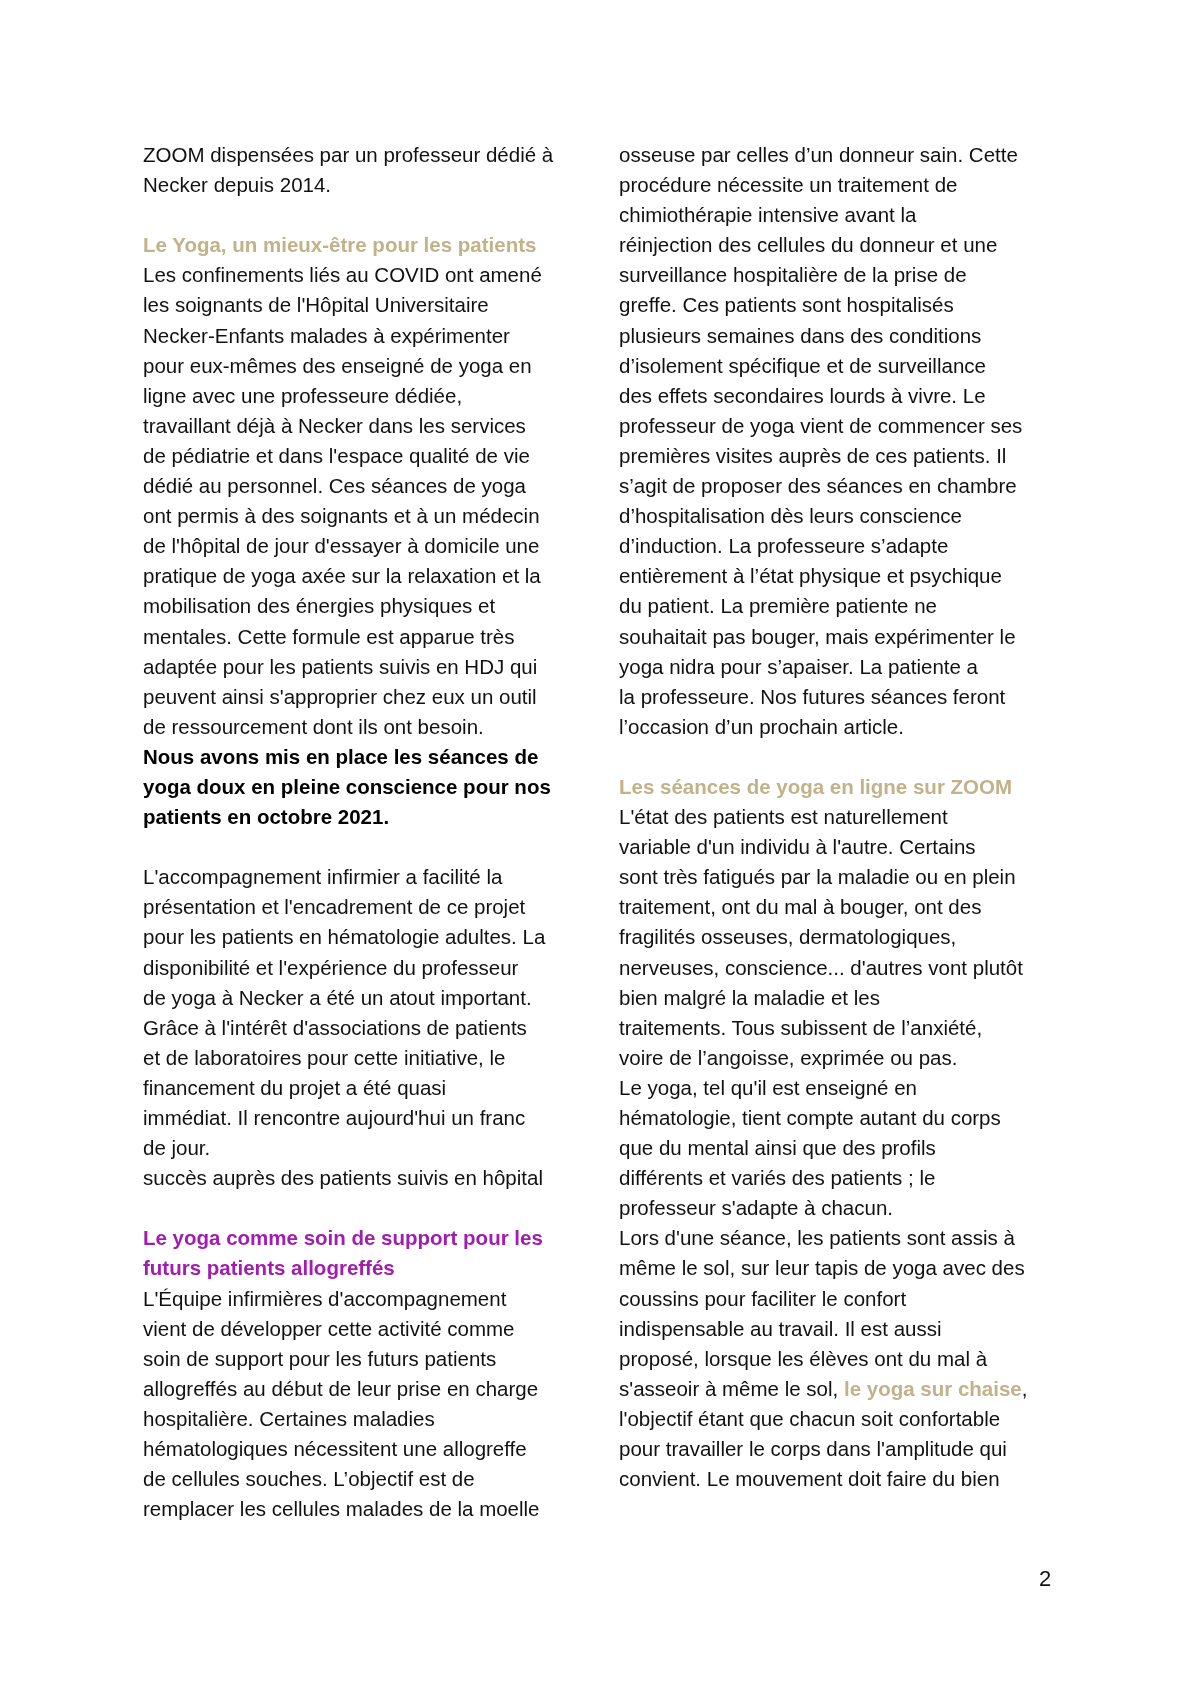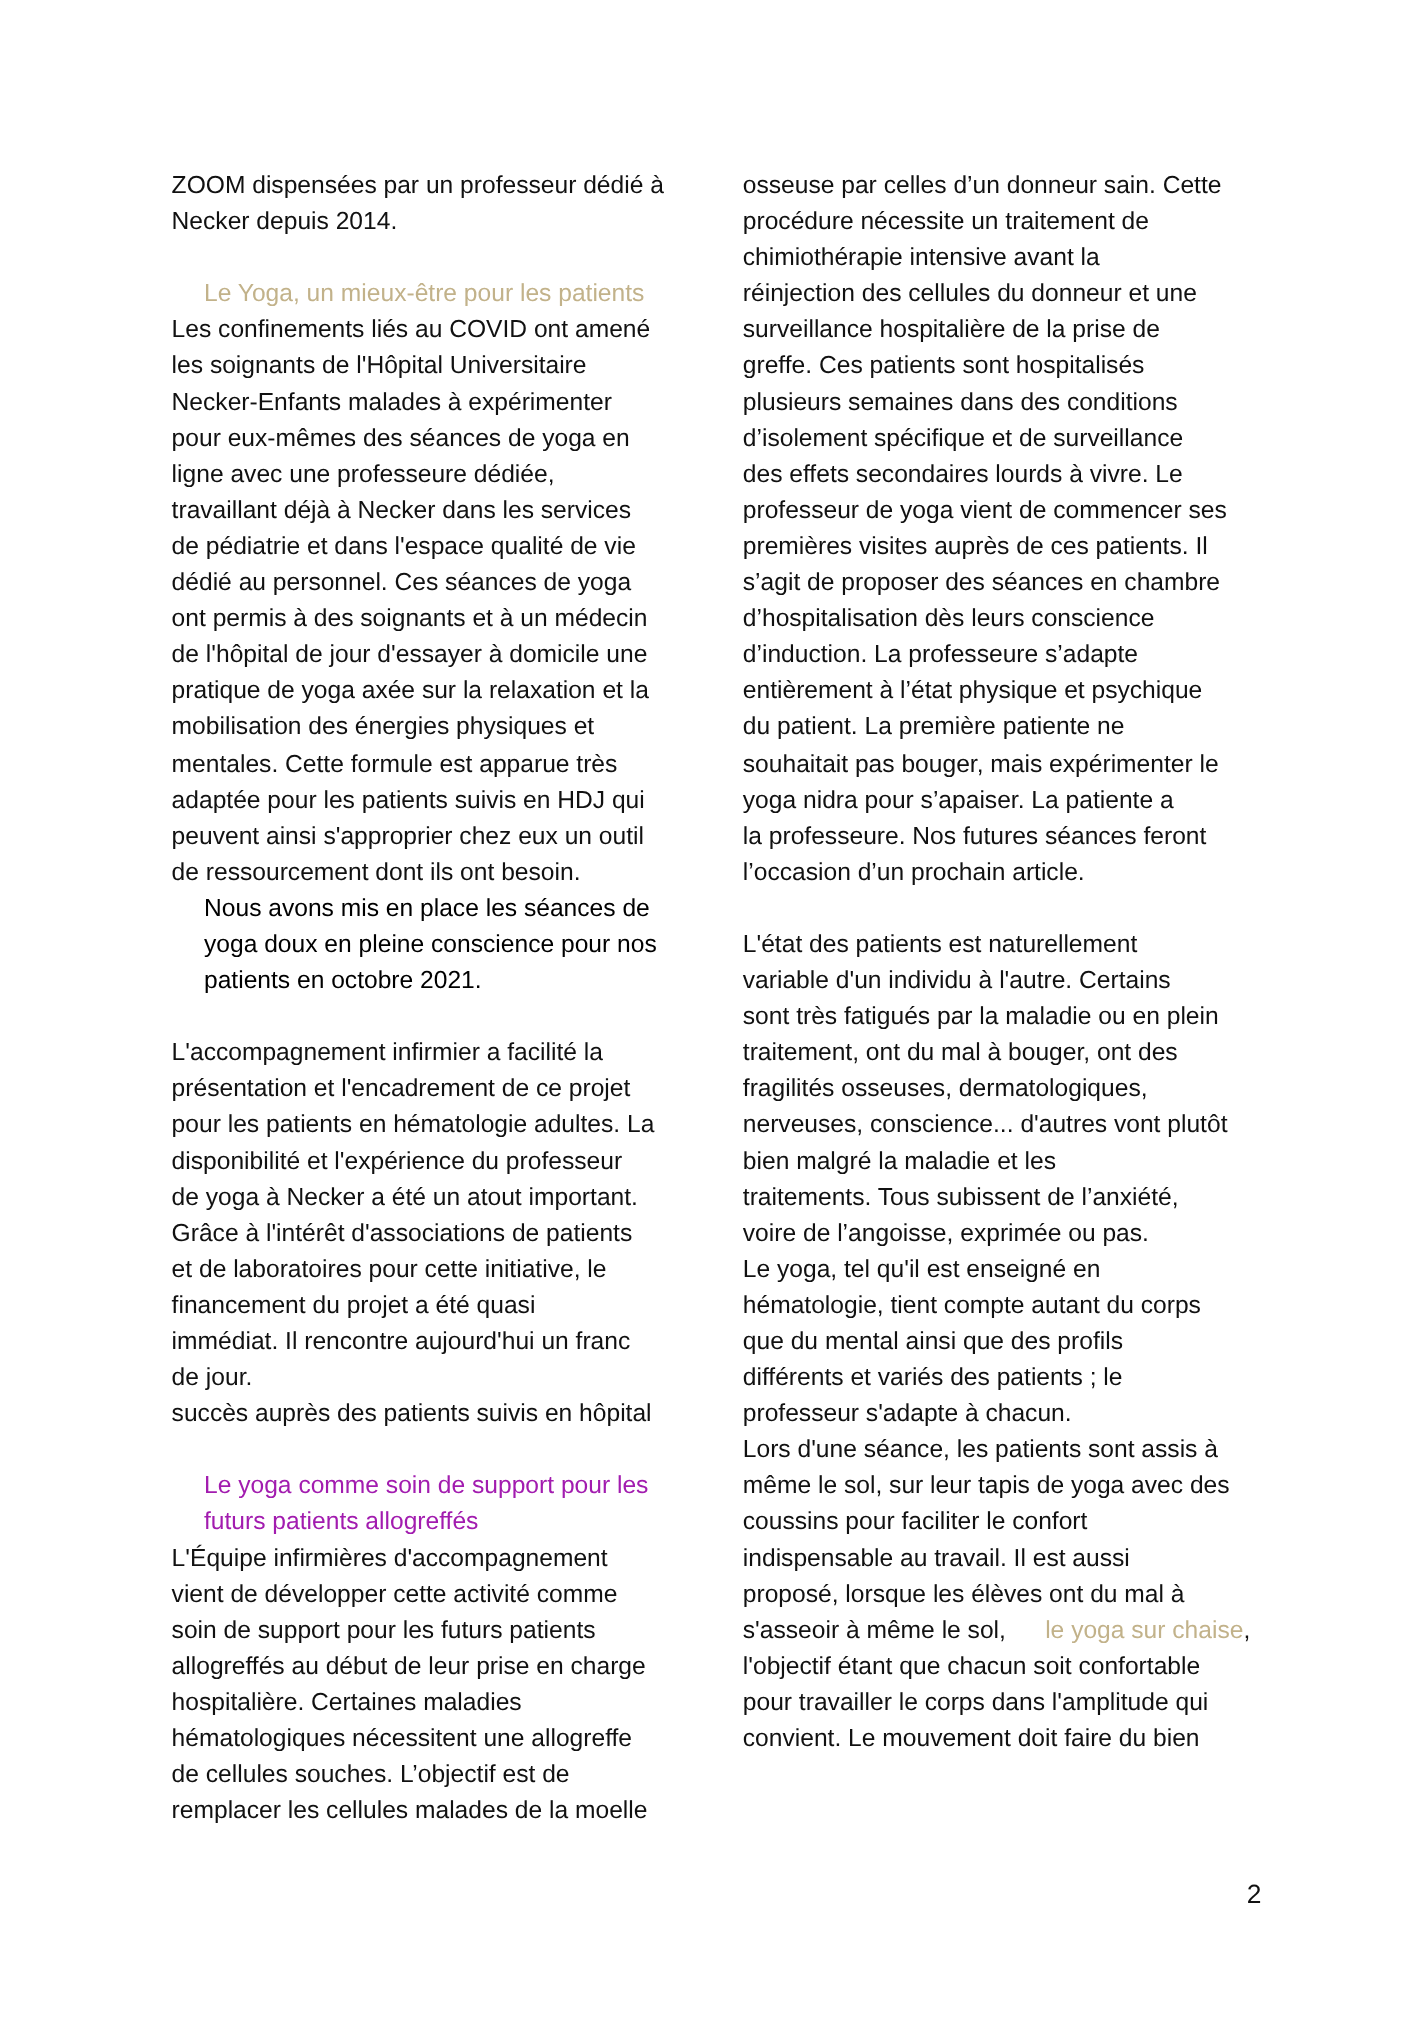--- a/index.html
+++ b/index.html
@@ -12,21 +12,21 @@
       line-height: 30.1px;
     }
     .col {
       position: absolute; top: 140px; width: 440px;
     }
     .col-left { left: 143px; }
     .col-right { left: 619px; }
     .blk { margin: 0; white-space: nowrap; }
     .line { display: block; height: 30.1px; }
     .gap { display: block; height: 30.1px; }
-    .accent { color: #C2B28A; font-weight: normal; margin-left: 27px; }
+    .accent { color: #C2B28A; font-weight: bold; }
     .page-number {
       position: absolute; left: 1039px; top: 1566px;
       font-size: 22px; line-height: 26px;
     }
   </style>
 </head>
 <body>
 
 <div class="page">
 
@@ -36,21 +36,21 @@
         <span class="line">Necker depuis 2014.</span>
       </div>
     <span class="gap"></span>
     <div class="blk accent" style="color: rgb(194, 178, 138);">
       <span class="line">Le Yoga, un mieux-être pour les patients</span>
     </div>
     <div class="blk">
         <span class="line">Les confinements liés au COVID ont amené</span>
         <span class="line">les soignants de l'Hôpital Universitaire</span>
         <span class="line">Necker-Enfants malades à expérimenter</span>
-        <span class="line">pour eux-mêmes des séances de yoga en</span>
+        <span class="line">pour eux-mêmes des enseigné de yoga en</span>
         <span class="line">ligne avec une professeure dédiée,</span>
         <span class="line">travaillant déjà à Necker dans les services</span>
         <span class="line">de pédiatrie et dans l'espace qualité de vie</span>
         <span class="line">dédié au personnel. Ces séances de yoga</span>
         <span class="line">ont permis à des soignants et à un médecin</span>
         <span class="line">de l'hôpital de jour d'essayer à domicile une</span>
         <span class="line">pratique de yoga axée sur la relaxation et la</span>
         <span class="line">mobilisation des énergies physiques et</span>
         <span class="line">mentales. Cette formule est apparue très</span>
         <span class="line">adaptée pour les patients suivis en HDJ qui</span>
@@ -110,20 +110,23 @@
         <span class="line">d’hospitalisation dès leurs conscience</span>
         <span class="line">d’induction. La professeure s’adapte</span>
         <span class="line">entièrement à l’état physique et psychique</span>
         <span class="line">du patient. La première patiente ne</span>
         <span class="line">souhaitait pas bouger, mais expérimenter le</span>
         <span class="line">yoga nidra pour s’apaiser. La patiente a</span>
         <span class="line">la professeure. Nos futures séances feront</span>
         <span class="line">l’occasion d’un prochain article.</span>
       </div>
     <span class="gap"></span>
+    <div class="blk accent" style="color: rgb(194, 178, 138);">
+      <span class="line">Les séances de yoga en ligne sur ZOOM</span>
+    </div>
     <div class="blk">
         <span class="line">L'état des patients est naturellement</span>
         <span class="line">variable d'un individu à l'autre. Certains</span>
         <span class="line">sont très fatigués par la maladie ou en plein</span>
         <span class="line">traitement, ont du mal à bouger, ont des</span>
         <span class="line">fragilités osseuses, dermatologiques,</span>
         <span class="line">nerveuses, conscience... d'autres vont plutôt</span>
         <span class="line">bien malgré la maladie et les</span>
         <span class="line">traitements. Tous subissent de l’anxiété,</span>
         <span class="line">voire de l’angoisse, exprimée ou pas.</span>

